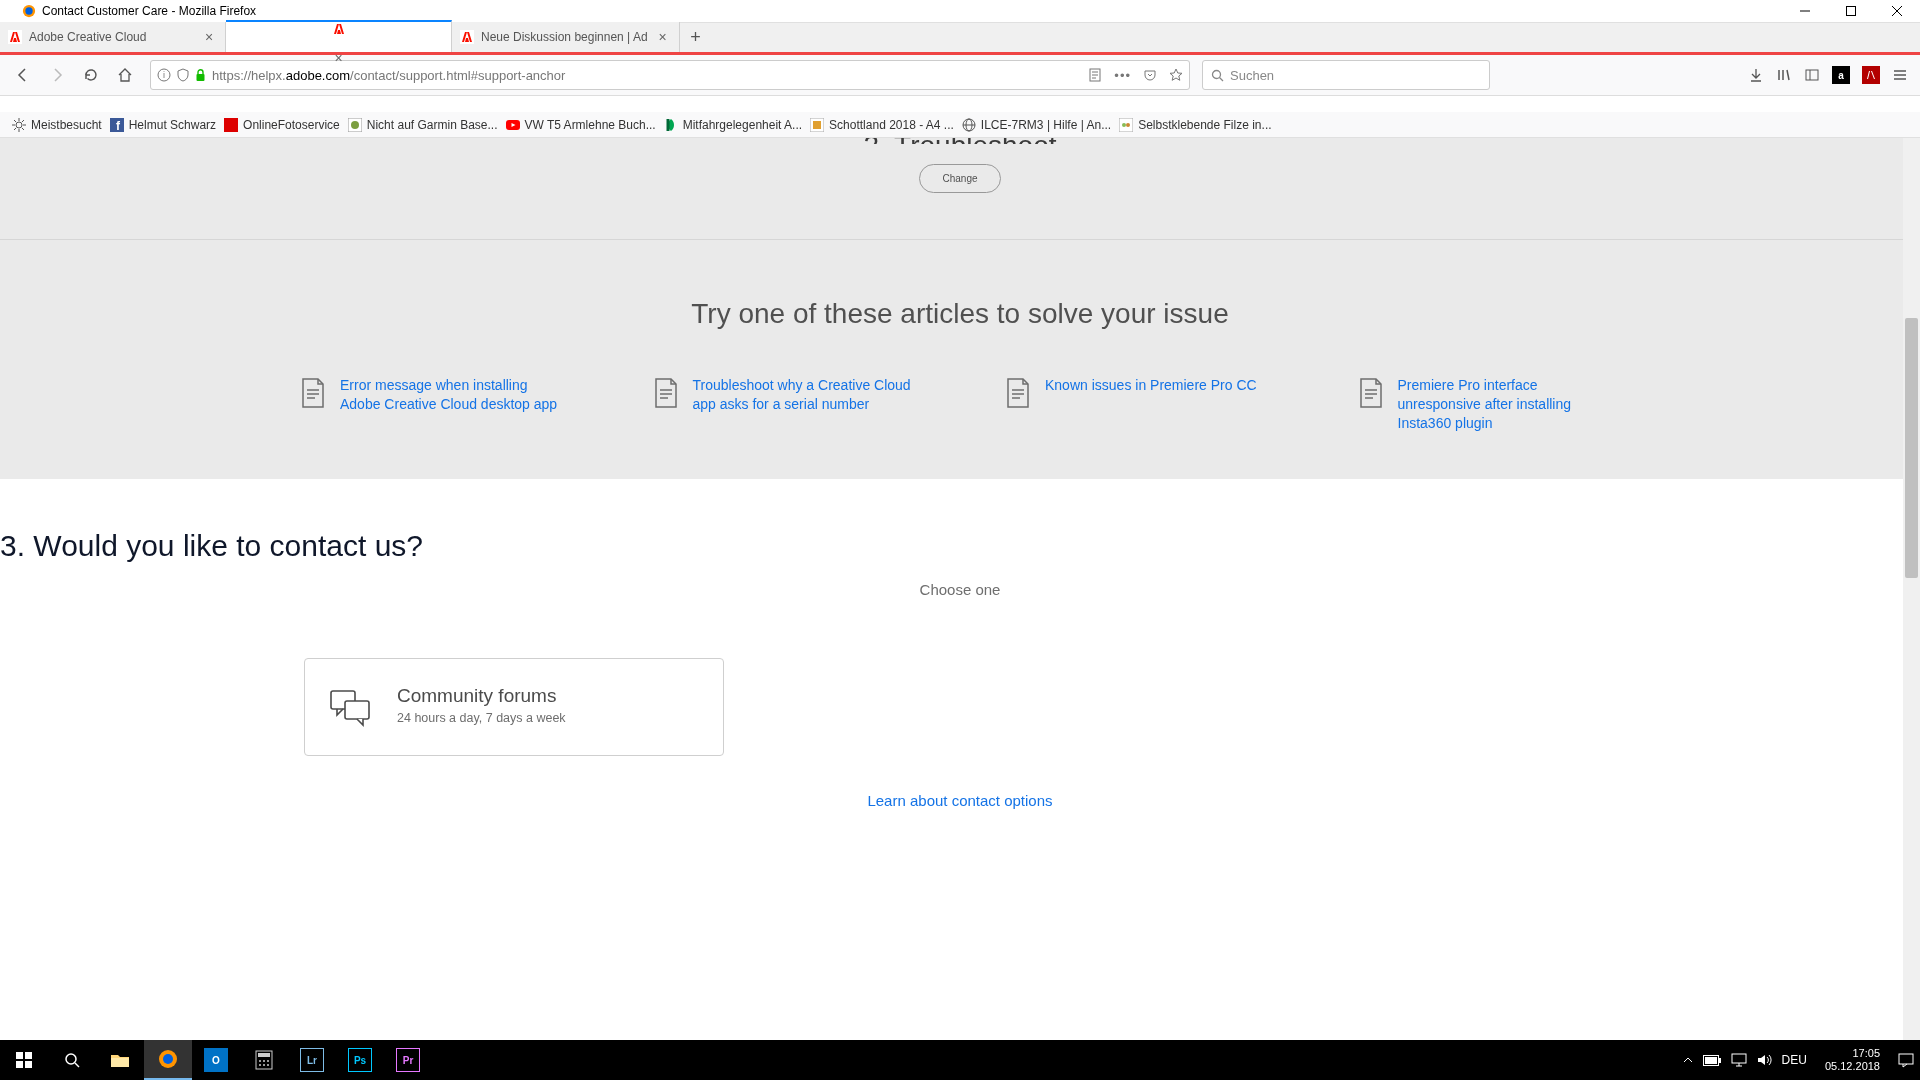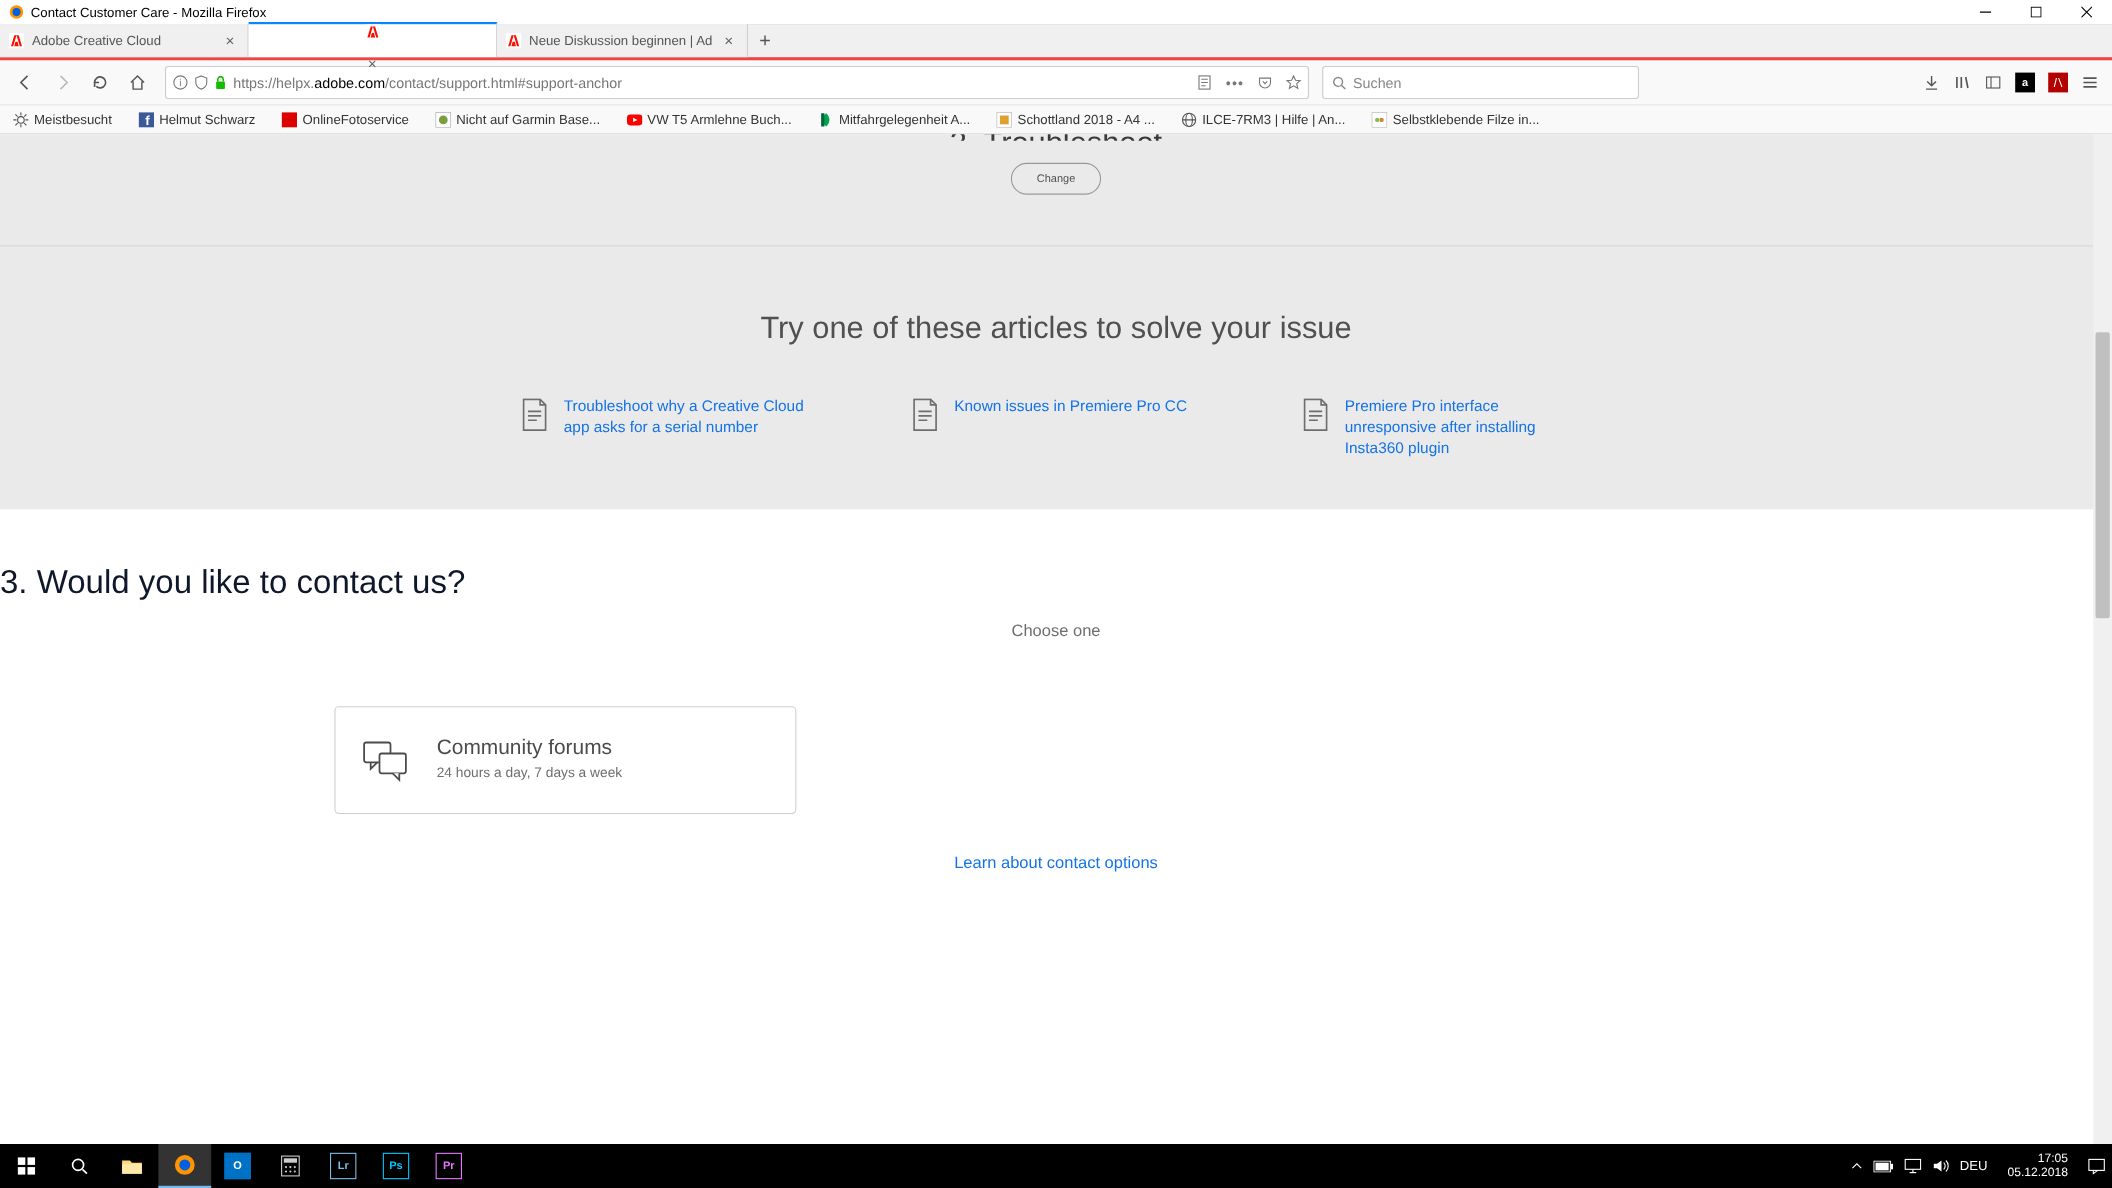--- a/index.html
+++ b/index.html
@@ -1,19 +1,19 @@
 <!DOCTYPE html>
 <html><head>
 <meta charset="utf-8">
 <style>
 * { margin: 0; padding: 0; box-sizing: border-box; font-family: "Segoe UI", Tahoma, sans-serif; }
 html, body { width: 1920px; height: 1080px; overflow: hidden; background: #fff; }
 
 
-.titlebar { height: 23px; display: flex; align-items: center; justify-content: space-between; background: #fff; border-bottom: 1px solid #e0e0e0; font-size: 12px; padding-left: 8px; }
+.titlebar { height: 23px; display: flex; align-items: center; justify-content: space-between; background: #fff; border-bottom: 1px solid #e0e0e0; font-size: 12px; padding-left: 22px; }
 .titlebar-left { display: flex; align-items: center; gap: 6px; }
 .ff-logo { width: 14px; height: 14px; }
 .winctrl { display: flex; }
 .winbtn { width: 46px; height: 22px; display: flex; align-items: center; justify-content: center; color: #000; }
 
 
 .tabstrip { height: 32px; background: #f0f0f0; display: flex; align-items: flex-end; border-bottom: 3px solid #ef4444; }
 .tab { height: 30px; min-width: 226px; max-width: 240px; display: flex; align-items: center; gap: 7px; padding: 0 8px; font-size: 12px; color: #555; border-right: 1px solid #d0d0d0; background: #f0f0f0; position: relative; }
 .tab.active { background: #fff; color: #000; border-top: 2px solid #0a84ff; height: 32px; flex-direction: column; }
 .tab .fav { width: 14px; height: 14px; flex-shrink: 0; }
@@ -28,21 +28,21 @@
 .urlbox { flex: 0 0 auto; width: 1040px; height: 30px; border: 1px solid #ccc; border-radius: 3px; background: #fff; display: flex; align-items: center; padding: 0 6px; gap: 6px; font-size: 13px; color: #777; margin-left: 6px; }
 .urlbox .lock { color: #12bc00; font-size: 12px; }
 .urlbox .domain { color: #000; }
 .url-right { margin-left: auto; display: flex; gap: 12px; align-items: center; color: #777; }
 .searchbox { width: 288px; height: 30px; border: 1px solid #ccc; border-radius: 3px; background: #fff; display: flex; align-items: center; padding: 0 8px; gap: 6px; font-size: 13px; color: #888; margin-left: 8px; }
 .right-icons { margin-left: auto; display: flex; gap: 12px; align-items: center; color: #555; padding-right: 4px; }
 .badge { width: 18px; height: 18px; background: #000; color: #fff; font-size: 10px; font-weight: bold; display: flex; align-items: center; justify-content: center; }
 .badge.red { background: #b30000; }
 
 
-.bmbar { height: 26px; background: #f9f9fa; display: flex; align-items: center; padding: 0 8px; gap: 16px; font-size: 12px; color: #333; border-bottom: 1px solid #e0e0e0; }
+.bmbar { height: 26px; background: #f9f9fa; display: flex; align-items: center; padding: 0 8px; gap: 0; font-size: 12px; color: #333; border-bottom: 1px solid #e0e0e0; margin-top: 16px; }
 .bmitem { display: flex; align-items: center; gap: 5px; padding: 2px 4px; white-space: nowrap; }
 .bmicon { width: 14px; height: 14px; display: inline-block; }
 
 
 .viewport { position: relative; height: calc(1080px - 23px - 32px - 41px - 26px - 40px); overflow: hidden; }
 .page { background: #eaeaea; color: #2c2c2c; }
 .section { padding: 0 0 46px 0; }
 .section.light { background: #fff; }
 .troubleshoot-head { text-align: center; font-size: 28px; font-weight: 300; color: #3a3a3a; padding-top: 0; margin-top: -12px; overflow: hidden; height: 18px; line-height: 0; position: relative; }
 .troubleshoot-head span { position: absolute; left: 50%; transform: translateX(-50%); bottom: -2px; font-size: 28px; white-space: nowrap; }
@@ -360,20 +360,32 @@
       <div class="troubleshoot-head">
           <span>2. Troubleshoot</span>
         </div>
       <div class="center mt16">
         <button class="pill-btn">Change</button>
       </div>
       <div class="divider"></div>
       <div class="sub-title">Try one of these articles to solve your issue</div>
 
       <div class="articles">
+        <div class="article">
+          <span class="doc-icon">
+              <svg viewBox="0 0 26 30">
+                <path d="M3 1 H18 L23 6 V29 H3 Z" fill="none" stroke="#6e6e6e" stroke-width="1.5"></path>
+                <path d="M18 1 V6 H23" fill="none" stroke="#6e6e6e" stroke-width="1.5"></path>
+                <line x1="7" y1="12" x2="19" y2="12" stroke="#6e6e6e" stroke-width="1.5"></line>
+                <line x1="7" y1="16" x2="19" y2="16" stroke="#6e6e6e" stroke-width="1.5"></line>
+                <line x1="7" y1="20" x2="15" y2="20" stroke="#6e6e6e" stroke-width="1.5"></line>
+              </svg>
+            </span>
+          <a href="#">Error message when installing Adobe Creative Cloud desktop app</a>
+        </div>
         <div class="article">
           <span class="doc-icon">
               <svg viewBox="0 0 26 30">
                 <path d="M3 1 H18 L23 6 V29 H3 Z" fill="none" stroke="#6e6e6e" stroke-width="1.5"></path>
                 <path d="M18 1 V6 H23" fill="none" stroke="#6e6e6e" stroke-width="1.5"></path>
                 <line x1="7" y1="12" x2="19" y2="12" stroke="#6e6e6e" stroke-width="1.5"></line>
                 <line x1="7" y1="16" x2="19" y2="16" stroke="#6e6e6e" stroke-width="1.5"></line>
                 <line x1="7" y1="20" x2="15" y2="20" stroke="#6e6e6e" stroke-width="1.5"></line>
               </svg>
             </span>

